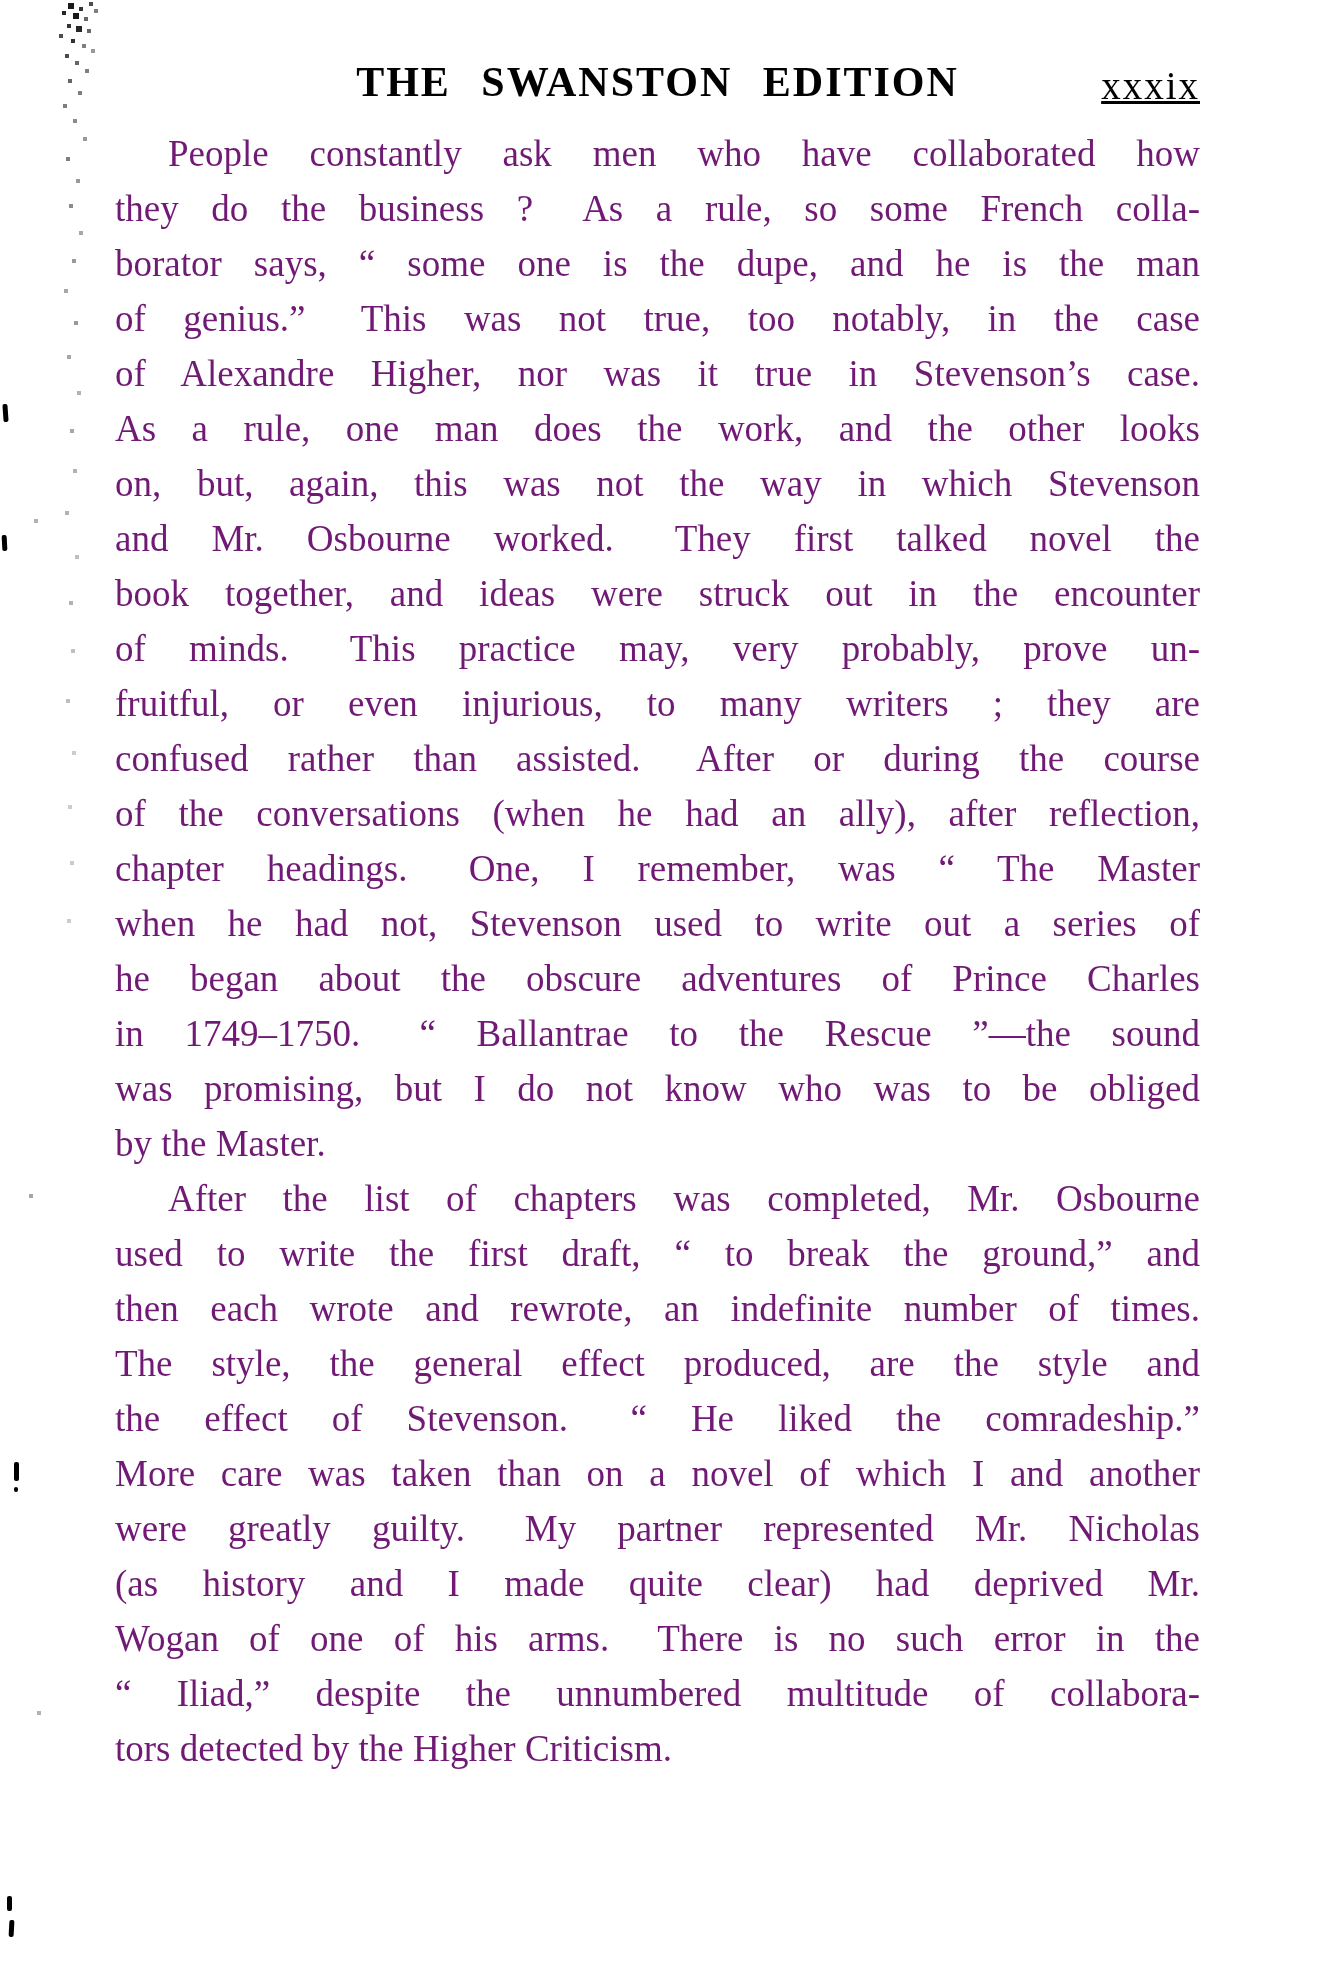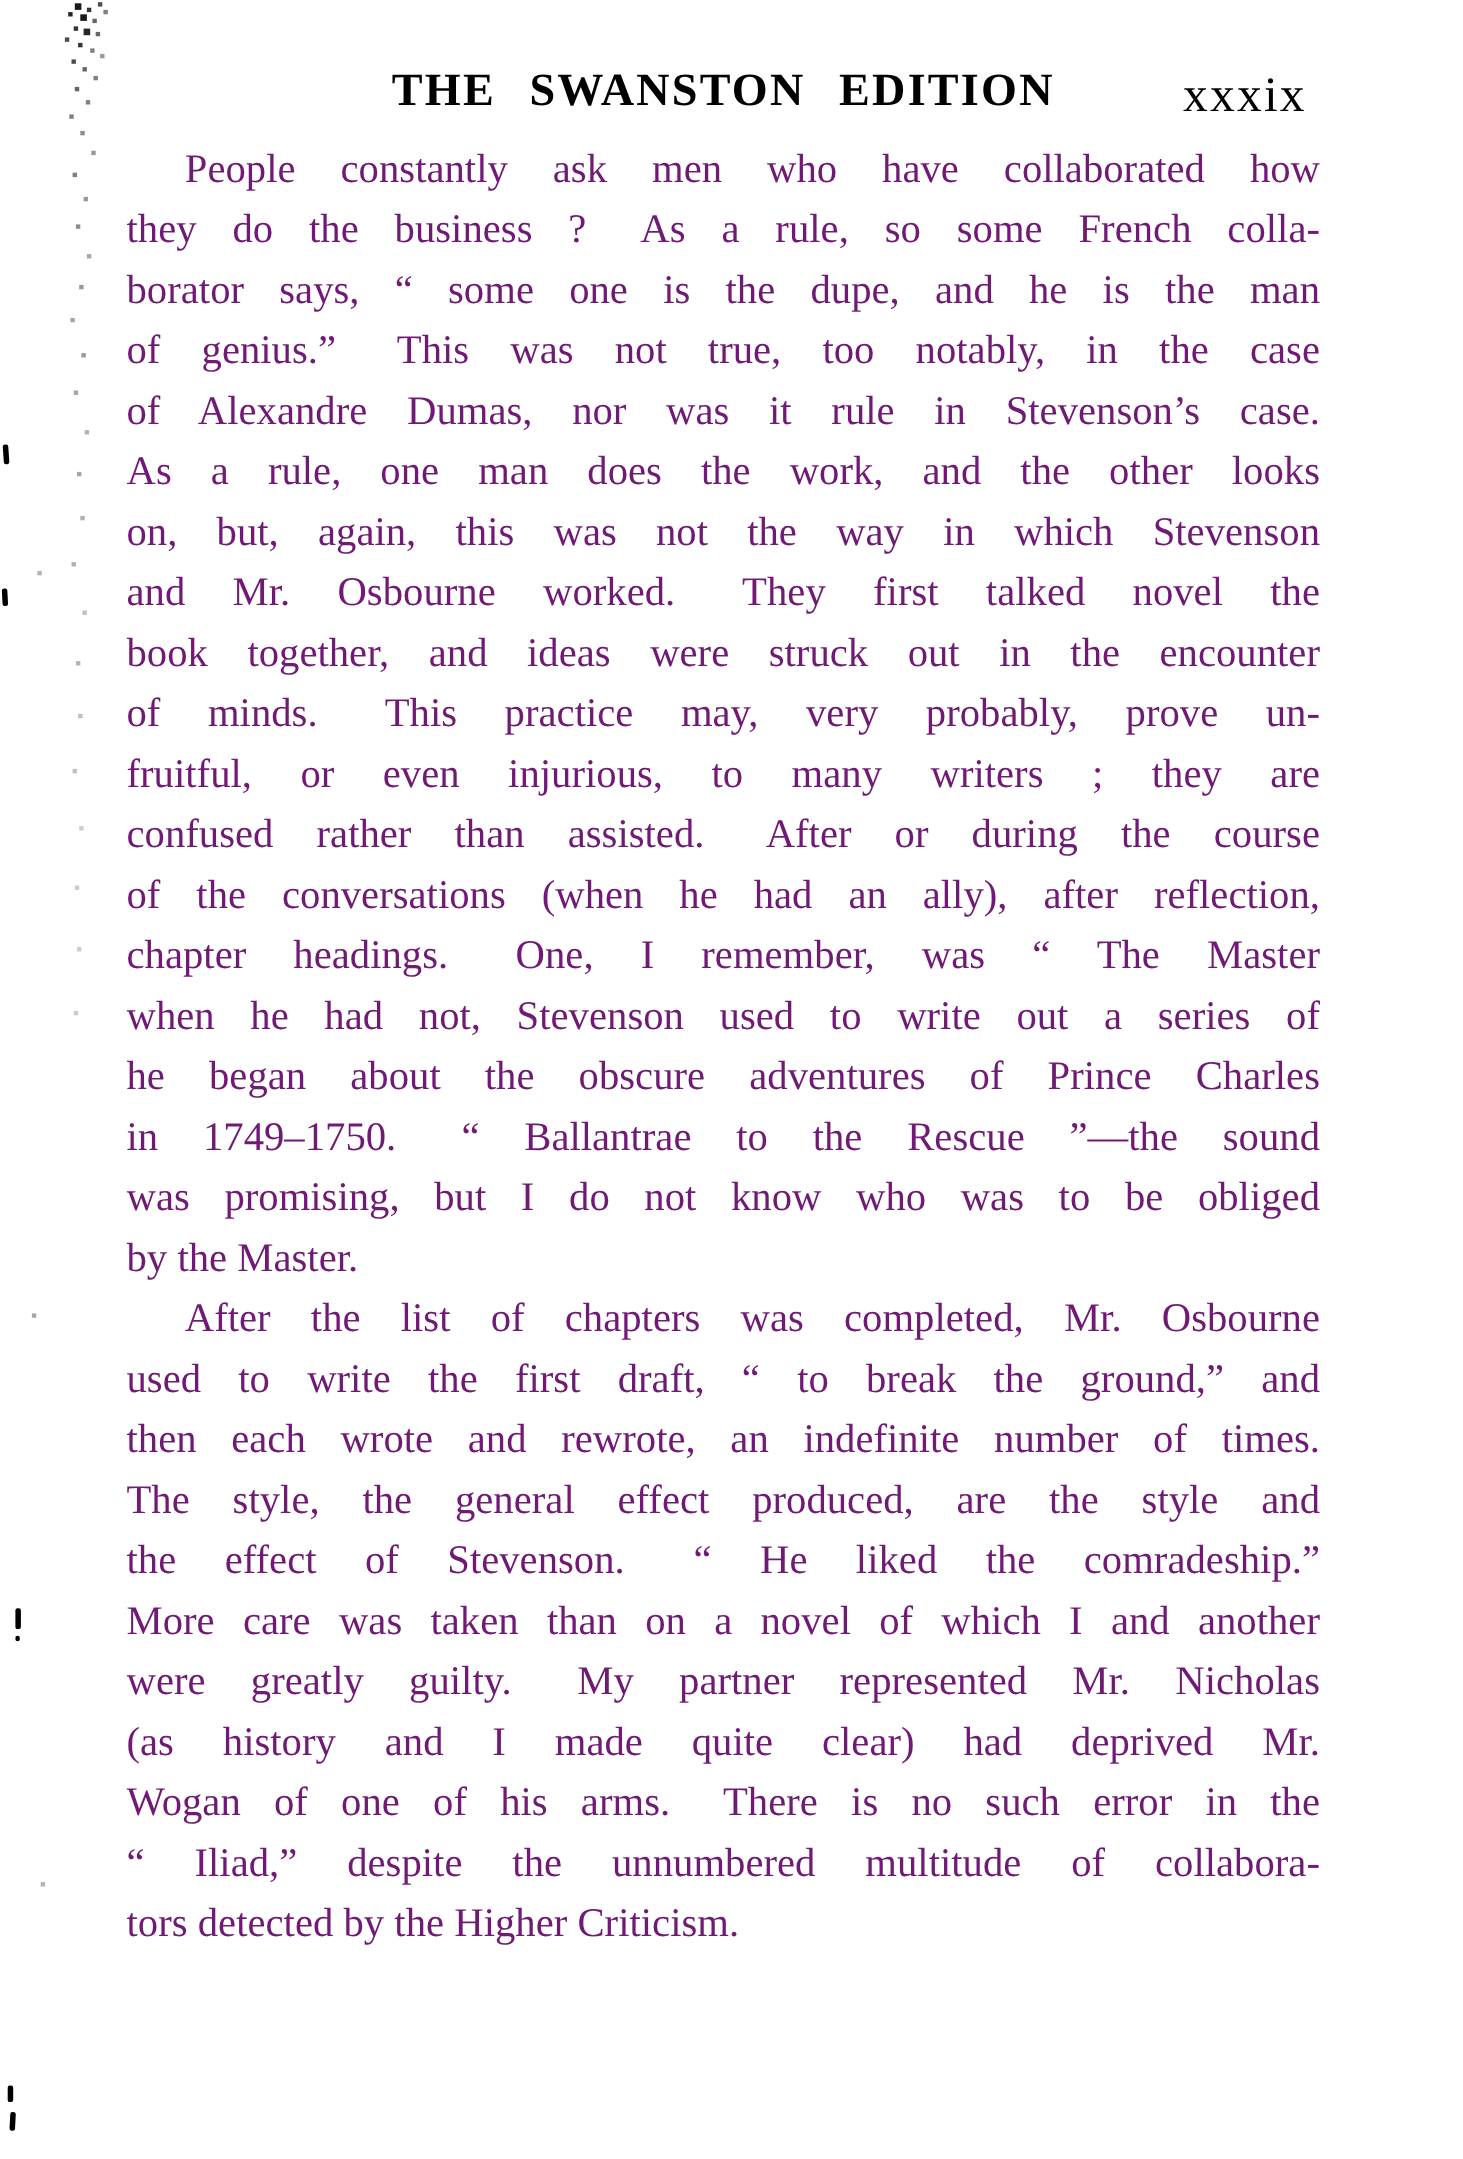--- a/index.html
+++ b/index.html
@@ -23,24 +23,25 @@
     text-align: center;
     font-weight: bold;
     font-size: 42px;
     letter-spacing: 2px;
     word-spacing: 18px;
     line-height: 52px;
     color: #000;
   }
   .page-number {
     position: absolute;
-    right: 12px; top: 8px;
-    font-size: 45px;
+    right: 0; top: 8px;
+    font-size: 39px;
     letter-spacing: 2px;
     line-height: 44px;
+    text-decoration: underline;
   }
 
   
   .text-block {
     position: absolute;
     left: 115px; top: 126px; width: 1085px;
   }
   .paragraph { margin: 0; padding: 0; }
   .line {
     font-size: 37px;
@@ -109,21 +110,21 @@
     <span class="page-title">THE SWANSTON EDITION</span>
     <span class="page-number">xxxix</span>
   </div>
 
   <div class="text-block">
     <div class="paragraph">
         <div class="line indent">People constantly ask men who have collaborated how</div>
         <div class="line">they do the business ?  As a rule, so some French colla-</div>
         <div class="line">borator says, “ some one is the dupe, and he is the man</div>
         <div class="line">of genius.”  This was not true, too notably, in the case</div>
-        <div class="line">of Alexandre Dumas, nor was it rule in Stevenson’s case.</div>
+        <div class="line">of Alexandre Higher, nor was it true in Stevenson’s case.</div>
         <div class="line">As a rule, one man does the work, and the other looks</div>
         <div class="line">on, but, again, this was not the way in which Stevenson</div>
         <div class="line">and Mr. Osbourne worked.  They first talked novel the</div>
         <div class="line">book together, and ideas were struck out in the encounter</div>
         <div class="line">of minds.  This practice may, very probably, prove un-</div>
         <div class="line">fruitful, or even injurious, to many writers ; they are</div>
         <div class="line">confused rather than assisted.  After or during the course</div>
         <div class="line">of the conversations (when he had an ally), after reflection,</div>
         <div class="line">chapter headings.  One, I remember, was “ The Master</div>
         <div class="line">when he had not, Stevenson used to write out a series of</div>

